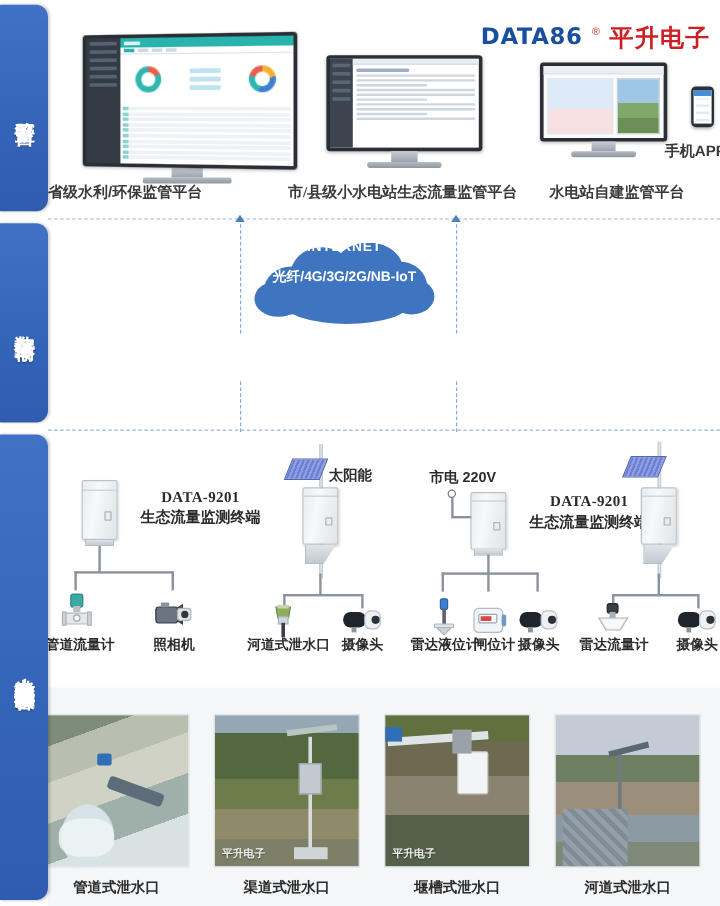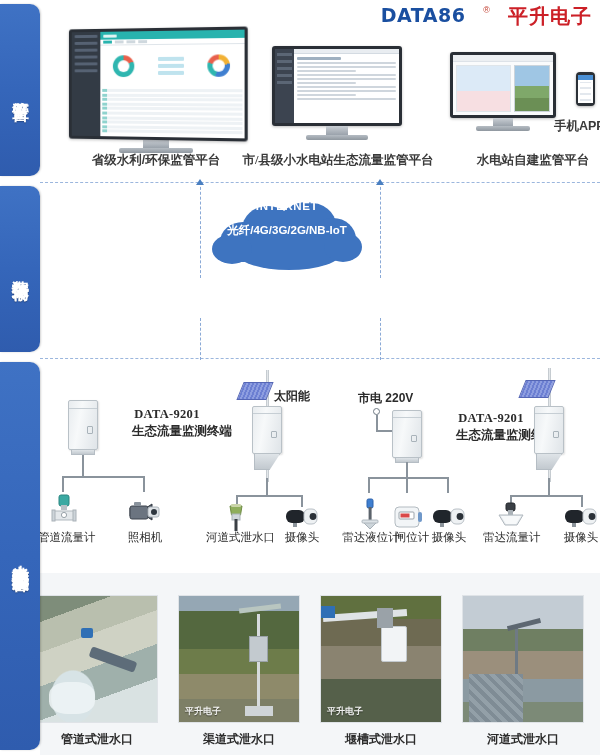--- a/index.html
+++ b/index.html
@@ -42,22 +42,22 @@
   
   .sep {
     position: absolute; left: 40px; width: 560px; height: 0;
     border-top: 1px dashed #9bb6dd;
   }
   .sep.a { top: 182px; }
   .sep.b { top: 358px; }
 
   
   .logo {
-    position: absolute; right: 8px; top: 6px;
-    display: flex; align-items: flex-start; gap: 18px;
+    position: absolute; right: 8px; top: 22px;
+    display: flex; align-items: flex-start; gap: 8px;
     line-height: 1;
   }
   .logo-data {
     color: #1a4fa0; font-weight: bold; font-size: 19px;
     letter-spacing: .5px; font-family: "DejaVu Sans", sans-serif;
   }
   .logo-reg { color: #c0392b; font-size: 9px; vertical-align: super; }
   .logo-cn {
     color: #cc2027; font-weight: bold; font-size: 20px;
     letter-spacing: 1px;
@@ -125,21 +125,21 @@
   .phone {
     position: absolute;
     background: #2b3036; border-radius: 4px; padding: 3px 2px;
     box-shadow: 0 1px 3px rgba(0,0,0,.3);
   }
   .phone-scr { width:100%; height:100%; background:#fff; display:flex; flex-direction:column; }
   .phone-scr .hd { height: 5px; background:#4a8fd4; }
   .phone-scr .ln { height:2px; margin:2px; background:#e3e8ee; }
 
   .plat-label {
-    position: absolute; text-align: center;
+    position: absolute; text-align: left;
     font-size: 12.5px; font-weight: bold; color: #3a3a3a;
     white-space: nowrap;
   }
   .app-label {
     position: absolute; font-size: 12.5px; font-weight: bold; color: #3a3a3a;
     white-space: nowrap;
   }
 
   
   .sec2 { position: absolute; left: 40px; top: 182px; width: 560px; height: 176px; }
@@ -216,32 +216,32 @@
   .conn { position: absolute; background: #8a939c; }
 
   .term-label {
     position: absolute; text-align: center; white-space: nowrap; line-height: 1.35;
   }
   .term-label .t1 {
     display: block; font-family: "Liberation Serif", "DejaVu Serif", serif;
     font-size: 12.5px; font-weight: bold; color: #2b2b2b; letter-spacing: .3px;
   }
   .term-label .t2 {
-    display: block; font-size: 12.5px; font-weight: bold; color: #2b2b2b; text-align: right;
+    display: block; font-size: 12.5px; font-weight: bold; color: #2b2b2b;
   }
   .pwr-label {
     position: absolute; font-size: 12px; font-weight: bold; color: #2b2b2b;
     white-space: nowrap;
   }
 
   
   .sensor { position: absolute; }
   .dev-label {
     position: absolute; text-align: center; white-space: nowrap;
-    font-size: 11.5px; font-weight: normal; color: #2b2b2b;
+    font-size: 11.5px; font-weight: bold; color: #2b2b2b;
   }
 
   
   .sec4 {
     position: absolute; left: 40px; top: 573px; width: 560px; height: 182px;
     background: #f4f6f8;
   }
   .photo {
     position: absolute; top: 22px; width: 122px; height: 128px;
     border: 1px solid #dfe3e7; overflow: hidden; position: absolute;

